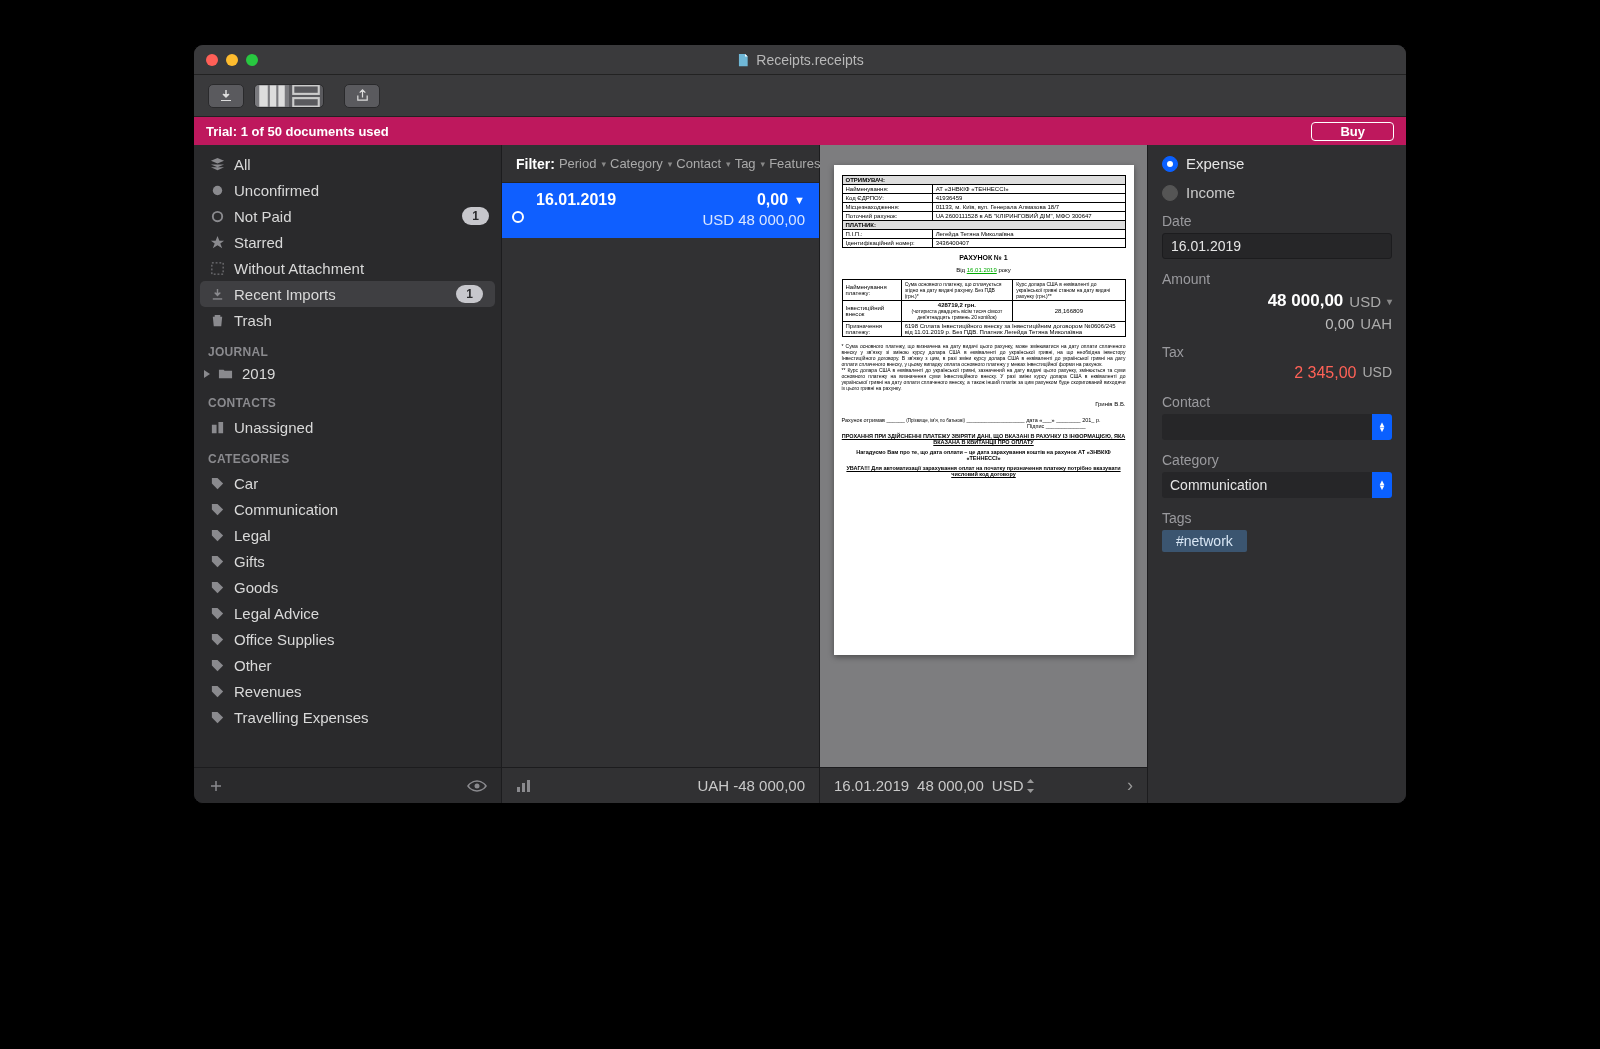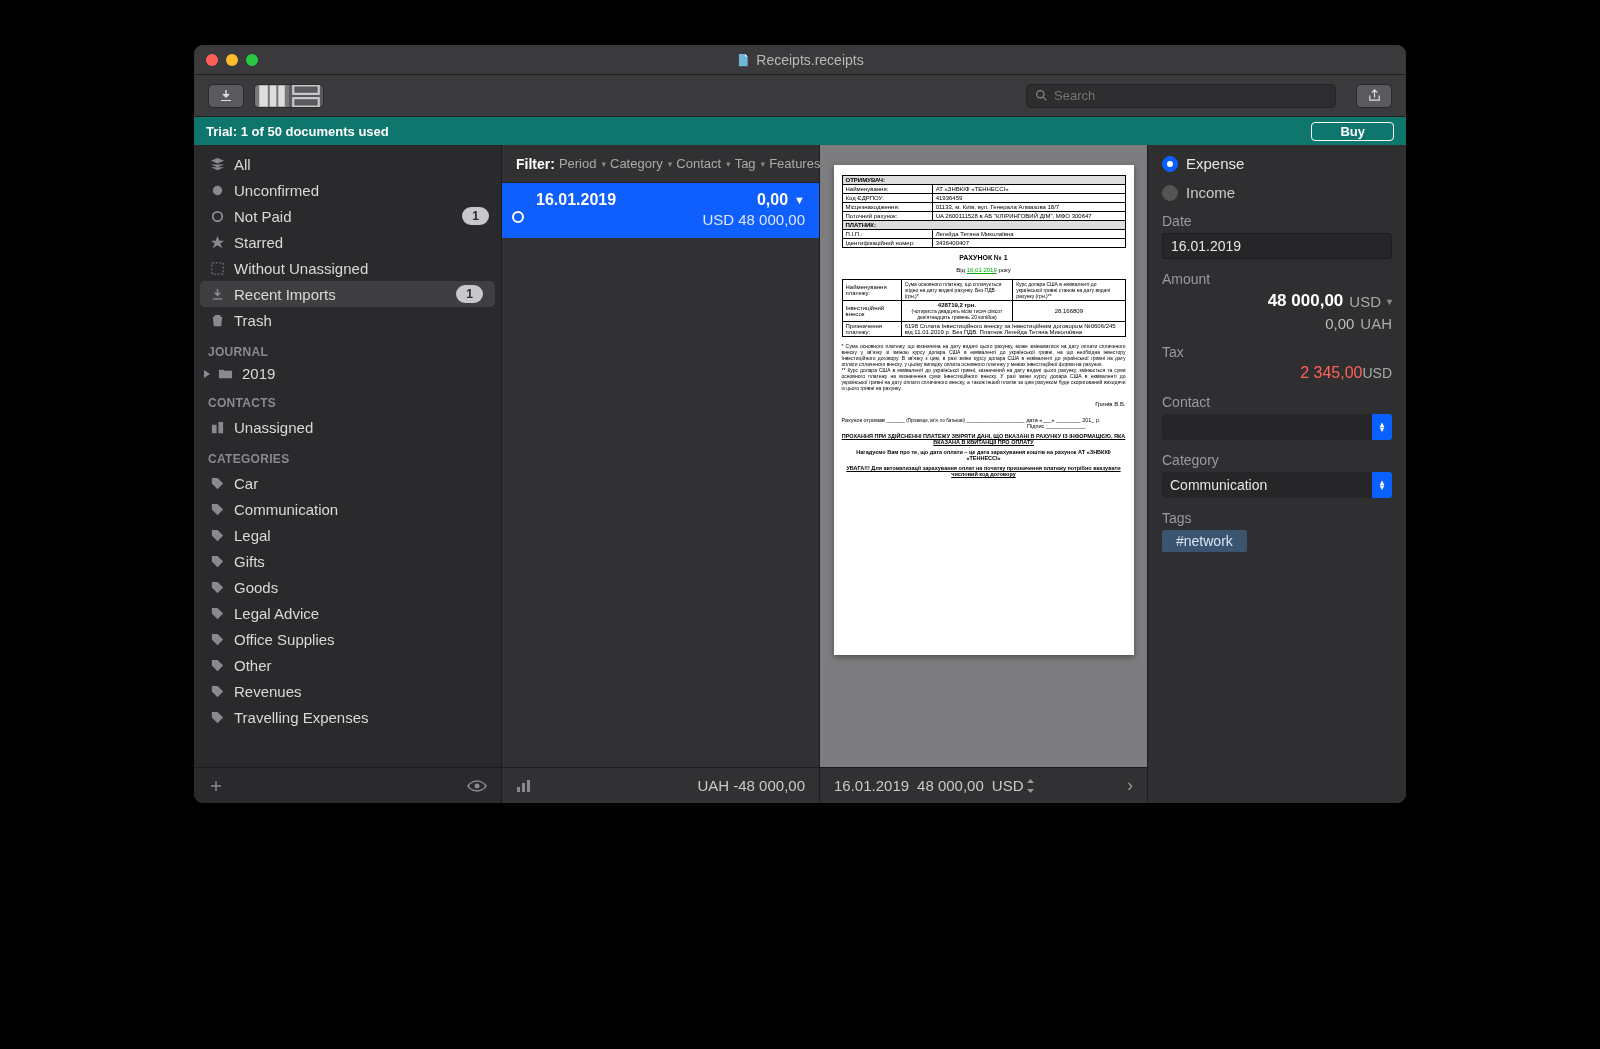--- a/index.html
+++ b/index.html
@@ -19,21 +19,21 @@
 .tb-btn { height:24px; min-width:36px; background:#5a5a5e; border-radius:5px; display:flex; align-items:center; justify-content:center; border:1px solid #2a2a2c; }
 .tb-btn svg{width:16px;height:16px}
 .tb-seg { display:flex; background:#5a5a5e; border-radius:5px; overflow:hidden; border:1px solid #2a2a2c; }
 .tb-seg-item { width:34px; height:22px; display:flex; align-items:center; justify-content:center; }
 .tb-seg-item.active{background:#7a7a7e}
 .searchbox { margin-left:auto; width:310px; height:24px; background:#2d2d2f; border-radius:5px; display:flex; align-items:center; padding:0 8px; gap:6px; border:1px solid #242426; }
 .searchbox input { background:transparent; border:none; outline:none; color:#999; font-size:13px; flex:1; }
 .sharebox { height:24px; width:36px; background:#5a5a5e; border-radius:5px; display:flex; align-items:center; justify-content:center; margin-left:10px; border:1px solid #2a2a2c; }
 
 
-.trialbar { height:28px; background:#0f766e; display:flex; align-items:center; padding:0 12px; color:#fff; font-size:13px; font-weight:600; }
+.trialbar { height:28px; background:#be185d; display:flex; align-items:center; padding:0 12px; color:#fff; font-size:13px; font-weight:600; }
 .buy-btn { margin-left:auto; border:1.5px solid #fff; border-radius:4px; padding:1px 28px; font-size:13px; font-weight:600; color:#fff; }
 
 
 .main { flex:1; display:flex; min-height:0; }
 .sidebar { width:308px; background:#2a2a2c; border-right:1px solid #1c1c1e; display:flex; flex-direction:column; }
 .sb-scroll { flex:1; overflow-y:auto; padding:6px 0; }
 .sb-row { height:26px; display:flex; align-items:center; padding:0 12px 0 14px; color:#d9d9d9; font-size:15px; cursor:default; }
 .sb-row.sel { background:#3f3f42; border-radius:5px; margin:0 6px; padding-left:8px; }
 .sb-ico { width:18px; display:flex; justify-content:center; margin-right:8px; color:#8a8a8e; }
 .sb-ico svg{width:15px;height:15px}
@@ -85,21 +85,21 @@
 .radio { width:16px; height:16px; border-radius:50%; border:1px solid #555; background:#555; position:relative; }
 .radio.checked { background:#0a60ff; border-color:#0a60ff; }
 .radio.checked::after { content:""; position:absolute; inset:4px; background:#fff; border-radius:50%; }
 .field-label { color:#9a9a9e; font-size:14px; }
 .field-input { background:#262628; border:1px solid #1c1c1e; border-radius:3px; height:26px; display:flex; align-items:center; padding:0 8px; color:#e6e6e6; font-size:14px; }
 .amount-row { display:flex; align-items:center; justify-content:flex-end; gap:6px; font-size:17px; color:#fff; font-weight:600; }
 .amount-row.sub { font-size:15px; color:#bdbdbd; font-weight:400; }
 .amount-row .curr { color:#aaa; font-size:15px; font-weight:400; }
 .amount-row .chev { font-size:10px; color:#888; }
 .tax-val { color:#ff6257; text-align:right; font-size:16px; }
-.tax-row { display:flex; justify-content:flex-end; align-items:center; }
+.tax-row { display:flex; justify-content:flex-end; align-items:flex-start; gap:6px; }
 .select { background:#262628; border-radius:3px; height:26px; display:flex; align-items:center; padding:0 6px 0 8px; color:#e6e6e6; font-size:14px; position:relative; }
 .select .sel-btn { position:absolute; right:0; top:0; bottom:0; width:20px; background:#0a60ff; border-radius:0 3px 3px 0; display:flex; align-items:center; justify-content:center; color:#fff; font-size:9px; flex-direction:column; line-height:5px; }
 .tag-chip { display:inline-block; background:#3b5570; color:#d8e6f4; padding:3px 14px; border-radius:2px; font-size:14px; }
 .field-group{display:flex;flex-direction:column;gap:4px}
 </style>
 </head>
 <body>
 
 <div class="window">
 
@@ -133,27 +133,20 @@
             <rect x="11" y="3" width="3" height="10" fill="#ddd"></rect>
           </svg>
         </div>
       <div class="tb-seg-item">
           <svg viewBox="0 0 16 16">
             <rect x="2" y="3" width="12" height="4" fill="none" stroke="#ccc"></rect>
             <rect x="2" y="9" width="12" height="4" fill="none" stroke="#ccc"></rect>
           </svg>
         </div>
     </div>
-    <div class="searchbox">
-      <svg width="13" height="13" viewBox="0 0 16 16">
-          <circle cx="6.5" cy="6.5" r="4.5" fill="none" stroke="#888" stroke-width="1.5"></circle>
-          <path d="M10 10l4 4" stroke="#888" stroke-width="1.5"></path>
-        </svg>
-      <input placeholder="Search" style="">
-    </div>
     <div class="sharebox">
         <svg width="15" height="15" viewBox="0 0 16 16">
           <path fill="none" stroke="#ddd" stroke-width="1.3" d="M8 10V2M5 5l3-3 3 3M3 8v5h10V8"></path>
         </svg>
       </div>
   </div>
 
   <div class="trialbar">
     <span>Trial: 1 of 50 documents used</span>
     <span class="buy-btn">Buy</span>
@@ -196,21 +189,21 @@
                 </svg>
               </span>
               <span>Starred</span>
             </div>
             <div class="sb-row">
               <span class="sb-ico">
                 <svg viewBox="0 0 16 16">
                   <rect x="2" y="2" width="12" height="12" fill="none" stroke="#8a8a8e" stroke-dasharray="2 2"></rect>
                 </svg>
               </span>
-              <span>Without Unassigned</span>
+              <span>Without Attachment</span>
             </div>
             <div class="sb-row sel">
               <span class="sb-ico">
                 <svg viewBox="0 0 16 16">
                   <path fill="#8a8a8e" d="M8 2v7M5 6l3 3 3-3" stroke="#8a8a8e" stroke-width="1.5"></path>
                   <path fill="#8a8a8e" d="M3 12h10v1.5H3z"></path>
                 </svg>
               </span>
               <span>Recent Imports</span>
               <span class="sb-badge">1</span>

